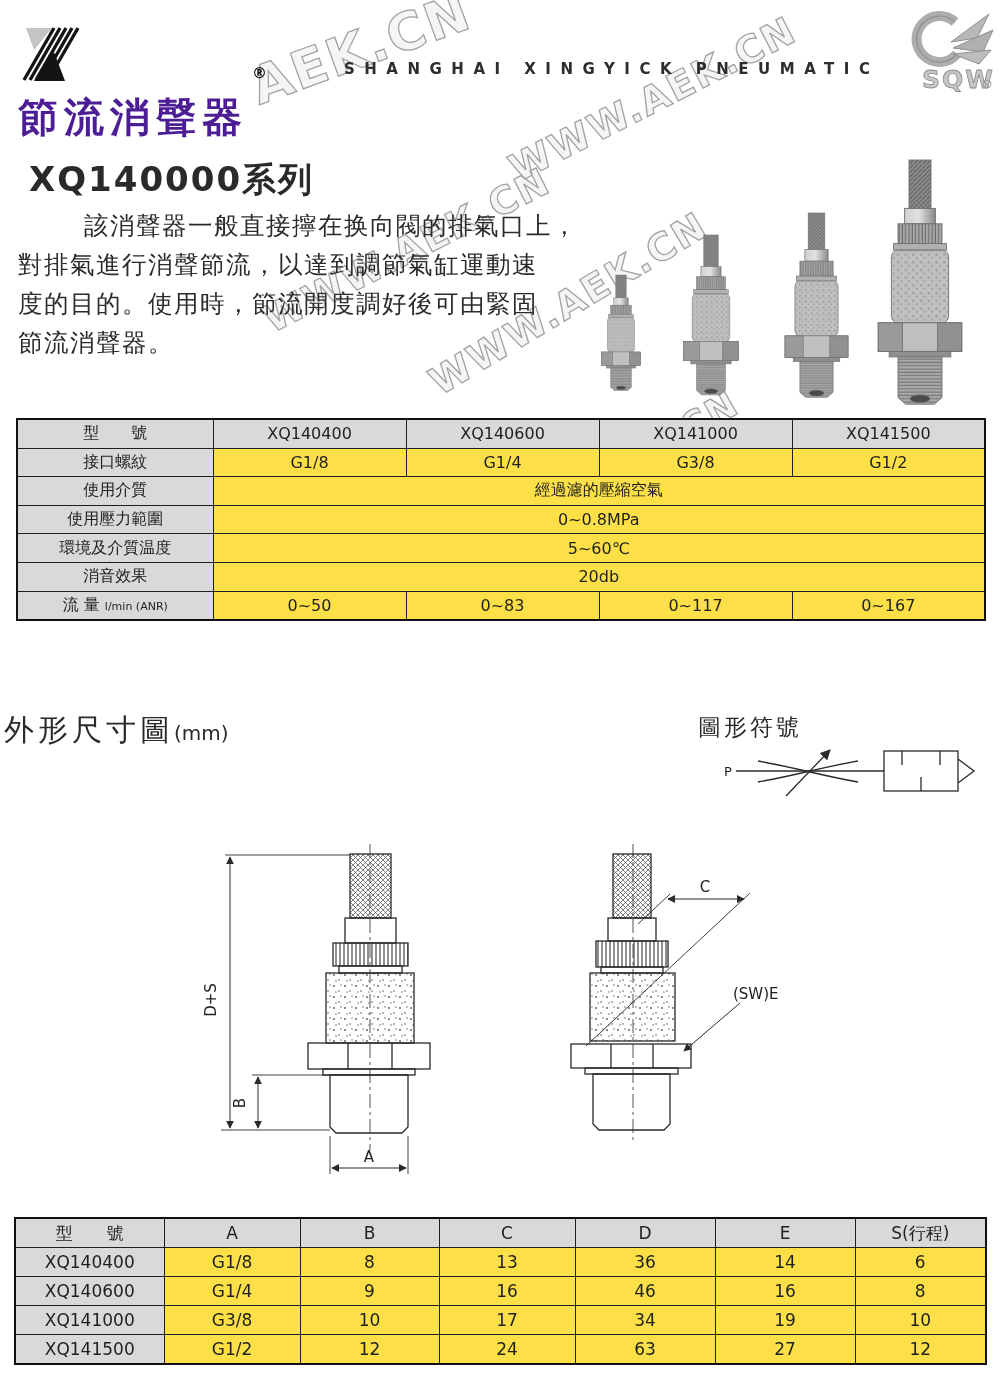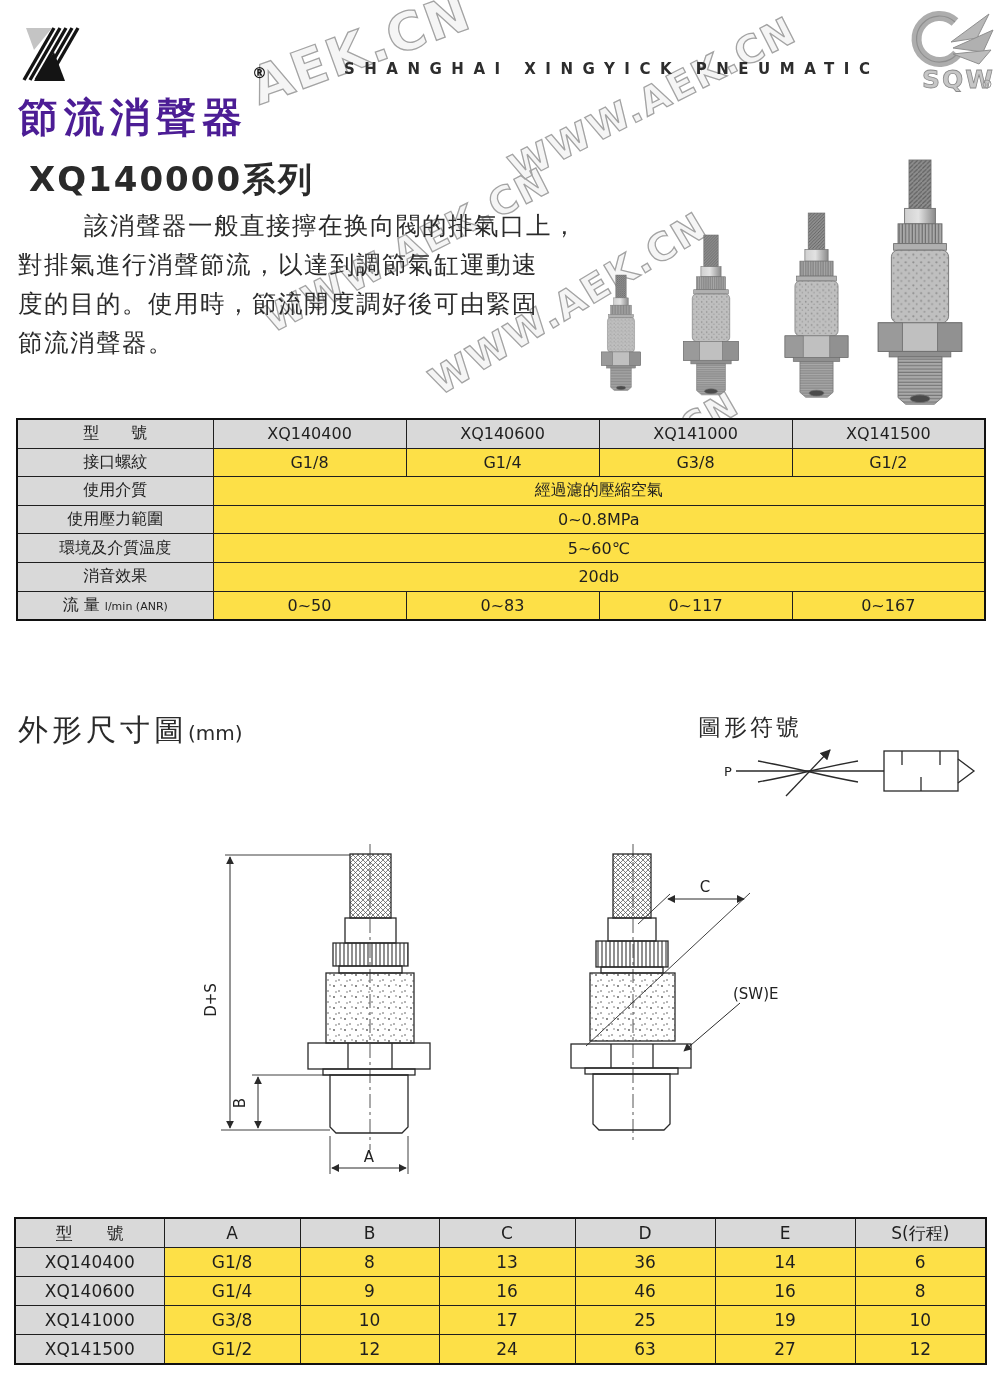--- a/index.html
+++ b/index.html
@@ -51,21 +51,21 @@
   .spec{position:absolute;left:16px;top:418px;width:969px;font-size:16px;
         border:2px solid #111;}
   .spec td{height:27.6px;}
   .dims{position:absolute;left:14px;top:1217px;width:971px;font-size:17px;
         border:2px solid #111;}
   .dims td,.dims th{height:28px;}
   .g{background:#d9d9d9;}
   .unit{font-size:11px;letter-spacing:0;}
 
   
-  .outline-title{position:absolute;left:18px;top:710px;font-size:30px;font-weight:500;
+  .outline-title{position:absolute;left:4px;top:710px;font-size:30px;font-weight:500;
                  letter-spacing:4px;color:#2a2a2a;}
   .outline-title .u{font-size:20px;letter-spacing:0;}
   .symbol-title{position:absolute;left:698px;top:712px;font-size:23px;font-weight:500;
                 letter-spacing:3px;color:#2a2a2a;}
   .symbol-svg{position:absolute;left:712px;top:742px;}
   .draw-left{position:absolute;left:178px;top:840px;}
   .draw-right{position:absolute;left:528px;top:840px;}
   svg text{font-family:"DejaVu Sans","Liberation Sans",sans-serif;}
 </style>
 </head>
@@ -333,21 +333,21 @@
       <td>16</td>
       <td>46</td>
       <td>16</td>
       <td>8</td>
     </tr>
     <tr>
       <td class="g">XQ141000</td>
       <td>G3/8</td>
       <td>10</td>
       <td>17</td>
-      <td>25</td>
+      <td>34</td>
       <td>19</td>
       <td>10</td>
     </tr>
     <tr>
       <td class="g">XQ141500</td>
       <td>G1/2</td>
       <td>12</td>
       <td>24</td>
       <td>63</td>
       <td>27</td>

